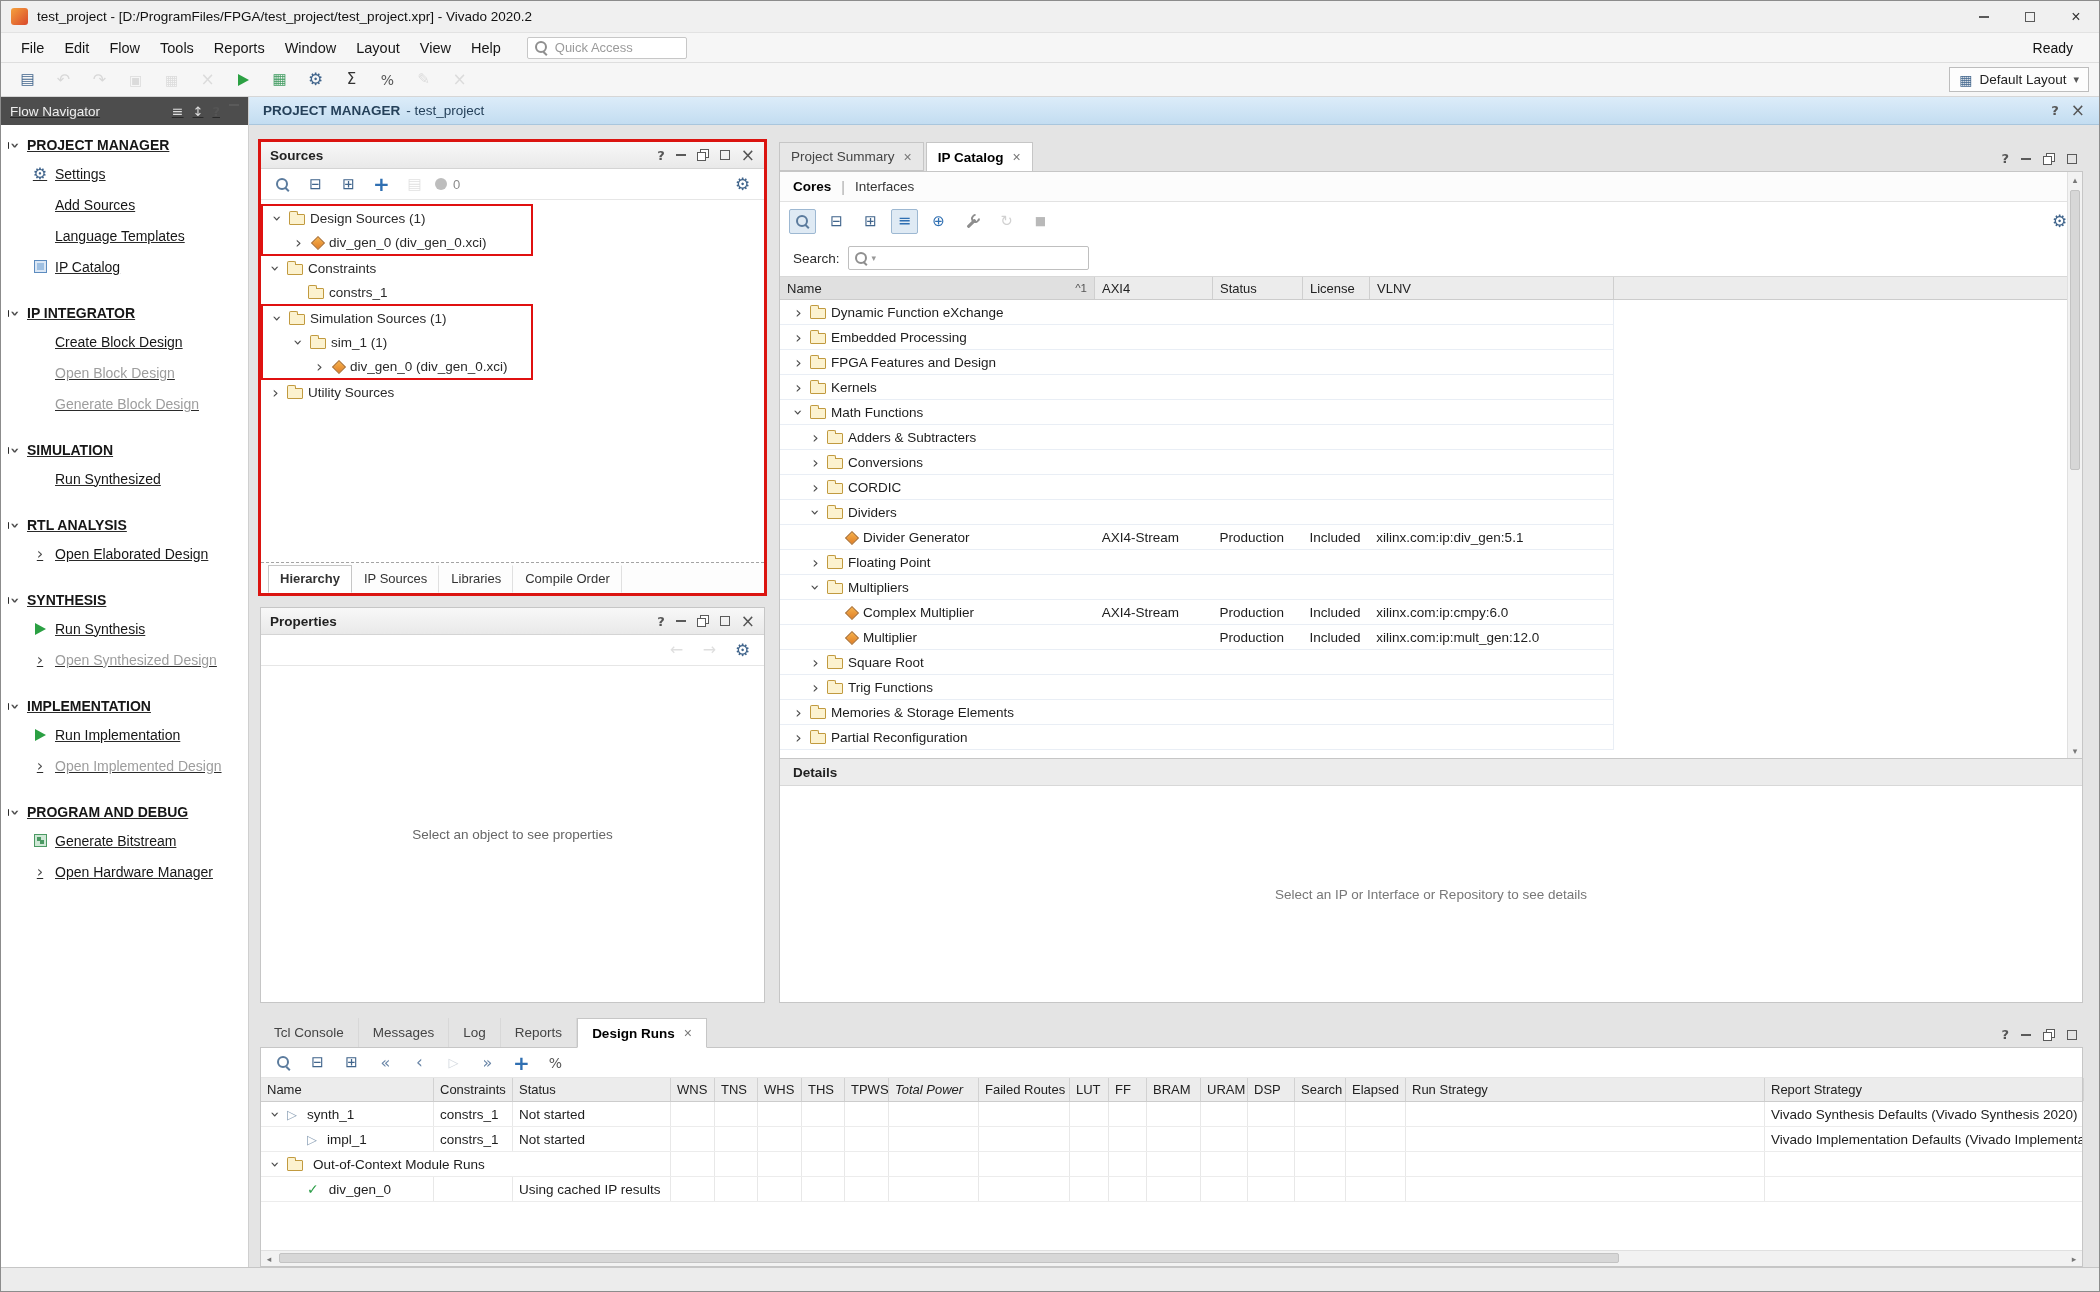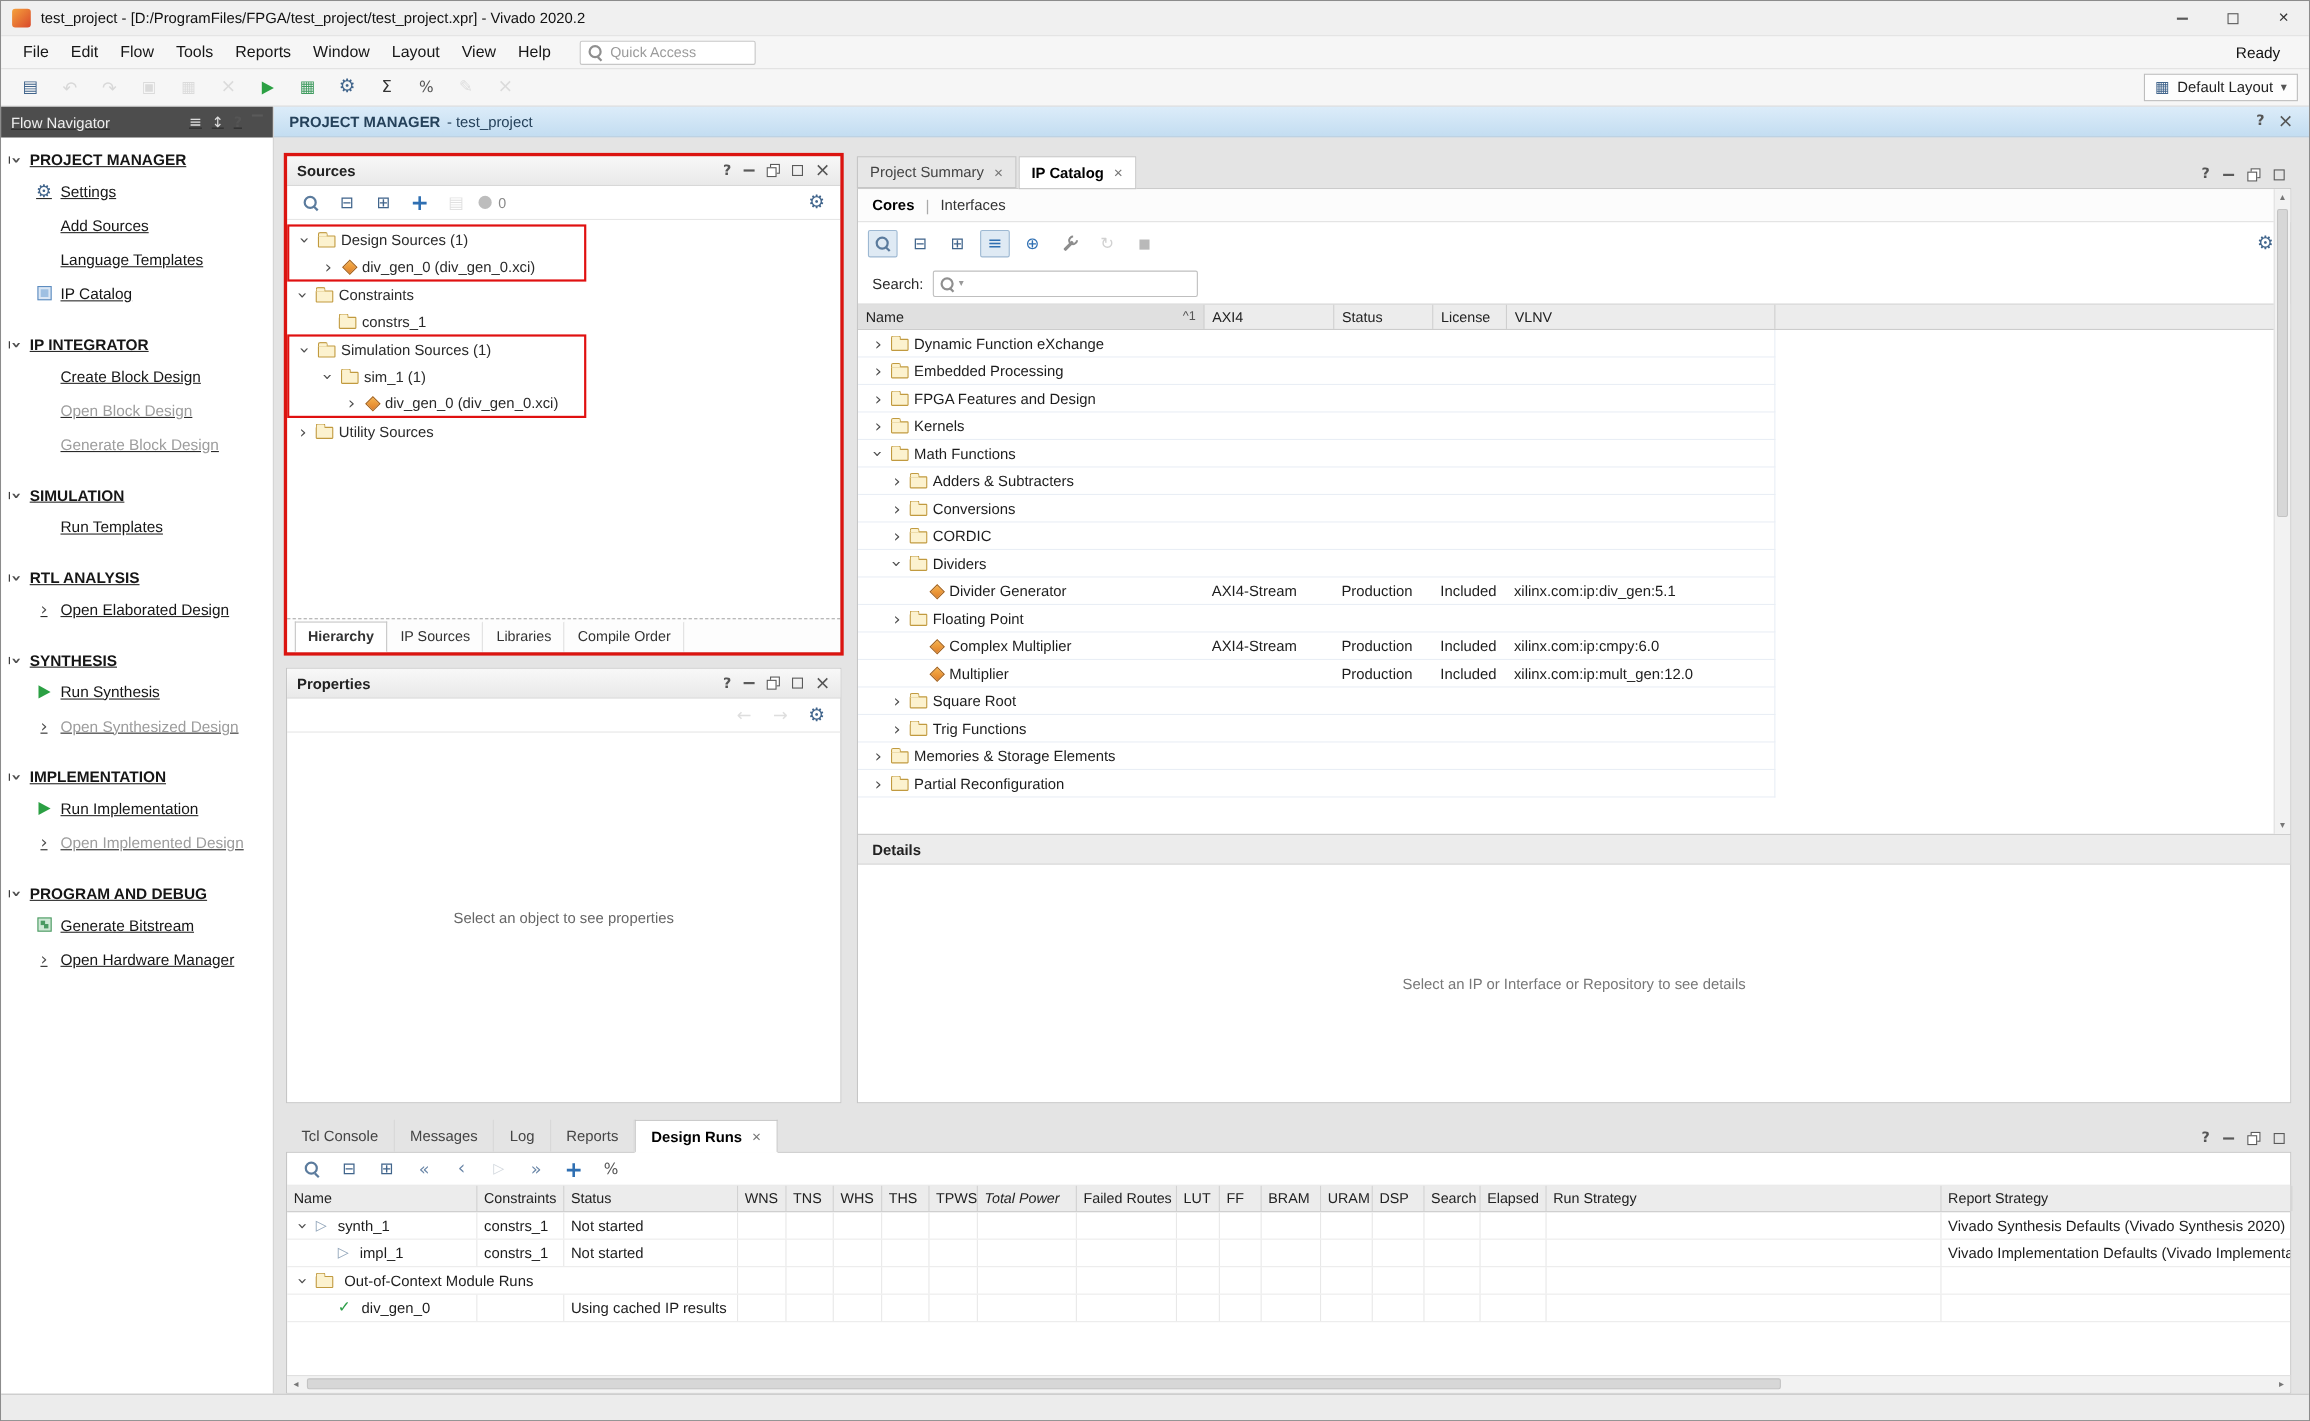--- a/index.html
+++ b/index.html
@@ -293,21 +293,21 @@
               <span>Generate Block Design</span>
             </div>
           </div>
           <div class="fn-section">
             <div class="fn-section-header">
               <span class="chev expanded">›</span>
               <span>SIMULATION</span>
             </div>
             <div class="fn-item">
               <span class="slot"></span>
-              <span>Run Templates</span>
+              <span>Run Synthesized</span>
             </div>
           </div>
           <div class="fn-section">
             <div class="fn-section-header">
               <span class="chev expanded">›</span>
               <span>RTL ANALYSIS</span>
             </div>
             <div class="fn-item">
               <span class="slot">
                 <span class="chev">›</span>
@@ -681,20 +681,31 @@
                       <div class="cell" style="width: 118px;">AXI4-Stream</div>
                       <div class="cell" style="width: 90px;">Production</div>
                       <div class="cell" style="width: 67px;">Included</div>
                       <div class="cell" style="width: 244px;">xilinx.com:ip:div_gen:5.1</div>
                     </div>
                     <div class="cat-row">
                       <div class="cell name-cell" style="width: 315px; padding-left: 29px;">
                         <span class="chev">›</span>
                         <span class="ic ic-folder"></span>
                         <span>Floating Point</span>
+                      </div>
+                      <div class="cell" style="width: 118px;"></div>
+                      <div class="cell" style="width: 90px;"></div>
+                      <div class="cell" style="width: 67px;"></div>
+                      <div class="cell" style="width: 244px;"></div>
+                    </div>
+                    <div class="cat-row">
+                      <div class="cell name-cell" style="width: 315px; padding-left: 29px;">
+                        <span class="chev expanded">›</span>
+                        <span class="ic ic-folder"></span>
+                        <span>Multipliers</span>
                       </div>
                       <div class="cell" style="width: 118px;"></div>
                       <div class="cell" style="width: 90px;"></div>
                       <div class="cell" style="width: 67px;"></div>
                       <div class="cell" style="width: 244px;"></div>
                     </div>
                     <div class="cat-row">
                       <div class="cell name-cell" style="width: 315px; padding-left: 46px;">
                         <span class="chev-sp"></span>
                         <span class="ic ic-ip"></span>

